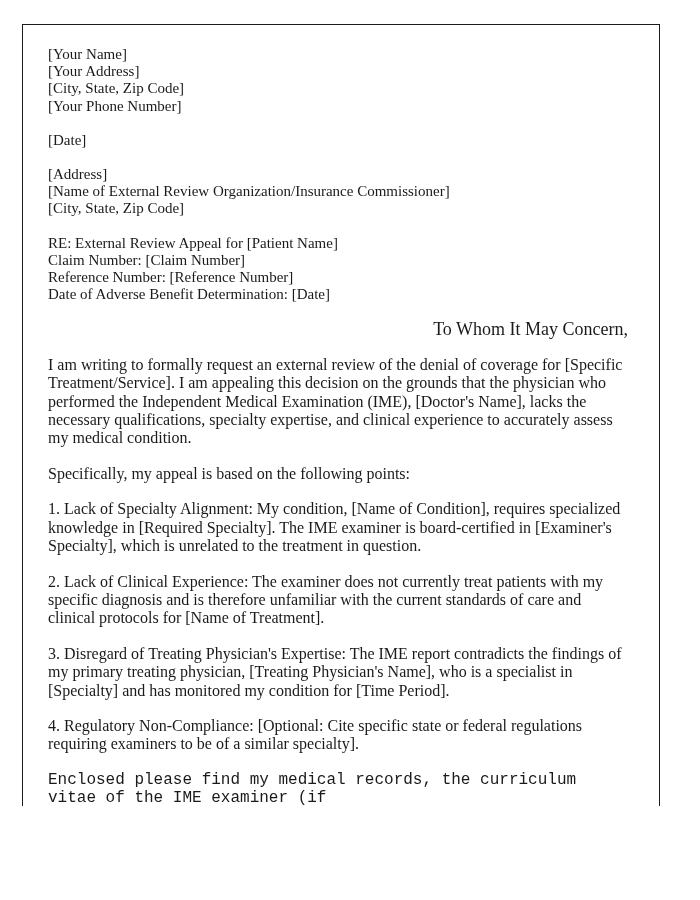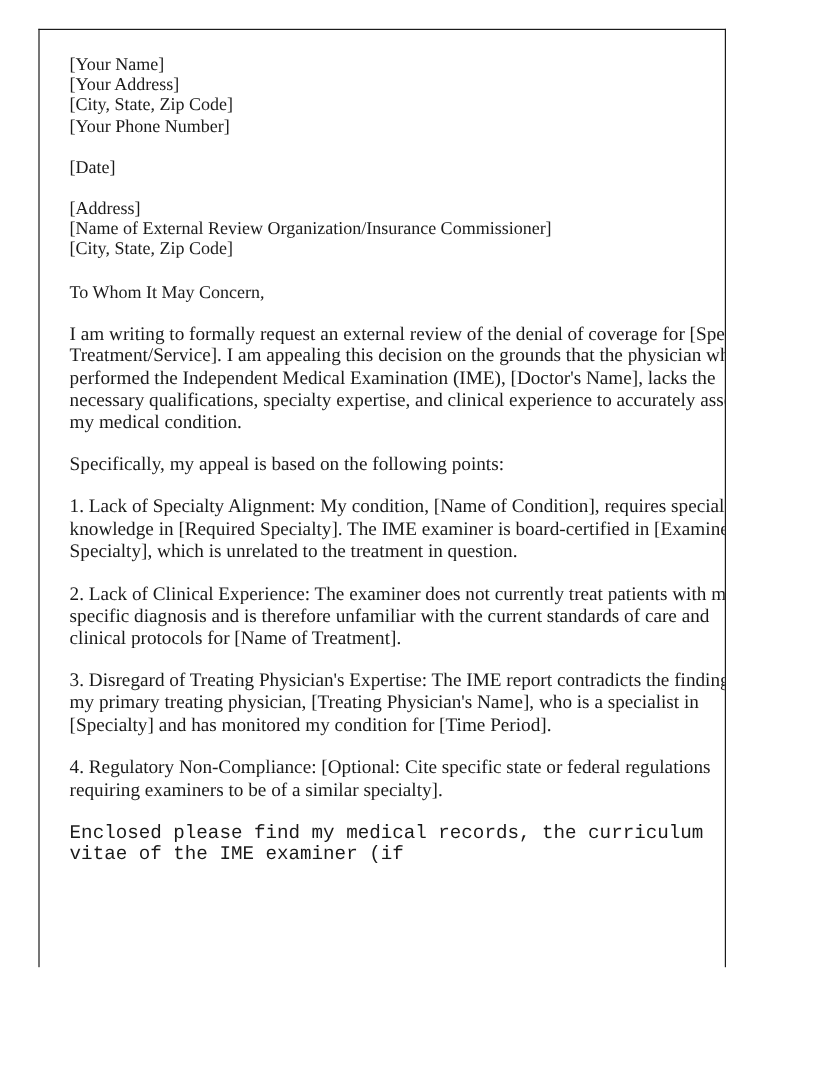--- a/index.html
+++ b/index.html
@@ -10,23 +10,23 @@
   }
   body {
     width: 700px;
     height: 900px;
     overflow: hidden;
     font-family: "Liberation Serif", "DejaVu Serif", serif;
   }
 
   #document-page {
     position: absolute;
-    left: 32px;
+    left: 22px;
     top: 24px;
-    width: 573px;
+    width: 638px;
     height: 782px;
     box-sizing: border-box;
     border-left: 1.5px solid #1b1b1b;
     border-right: 1.5px solid #1b1b1b;
     border-top: 1.5px solid #1b1b1b;
     border-bottom: none;
     background: #ffffff;
     overflow: hidden;
   }
 
@@ -57,22 +57,23 @@
   }
 
   .paragraph {
     color: #1a1a1a;
     font-size: 16px;
     line-height: 18.4px;
   }
 
   .salutation {
     color: #1a1a1a;
-    font-size: 15px;
+    font-size: 18px;
     line-height: 18.4px;
+    text-align: right;
   }
 </style>
 </head>
 <body>
 
 <div id="document-page">
   <div id="letter-body">
 
     <div class="block lines">
       <span class="line">[Your Name]</span>
@@ -84,20 +85,26 @@
     <div class="block lines">
       <span class="line">[Date]</span>
     </div>
 
     <div class="block lines">
       <span class="line">[Address]</span>
       <span class="line">[Name of External Review Organization/Insurance Commissioner]</span>
       <span class="line">[City, State, Zip Code]</span>
     </div>
 
+    <div class="block lines">
+      <span class="line">RE: External Review Appeal for [Patient Name]</span>
+      <span class="line">Claim Number: [Claim Number]</span>
+      <span class="line">Reference Number: [Reference Number]</span>
+      <span class="line">Date of Adverse Benefit Determination: [Date]</span>
+    </div>
 
     <p class="block salutation">To Whom It May Concern,</p>
 
     <p class="block paragraph">I am writing to formally request an external review of the denial of coverage for [Specific Treatment/Service]. I am appealing this decision on the grounds that the physician who performed the Independent Medical Examination (IME), [Doctor's Name], lacks the necessary qualifications, specialty expertise, and clinical experience to accurately assess my medical condition.</p>
 
     <p class="block paragraph">Specifically, my appeal is based on the following points:</p>
 
     <p class="block paragraph">1. Lack of Specialty Alignment: My condition, [Name of Condition], requires specialized knowledge in [Required Specialty]. The IME examiner is board-certified in [Examiner's Specialty], which is unrelated to the treatment in question.</p>
 
     <p class="block paragraph">2. Lack of Clinical Experience: The examiner does not currently treat patients with my specific diagnosis and is therefore unfamiliar with the current standards of care and clinical protocols for [Name of Treatment].</p>

